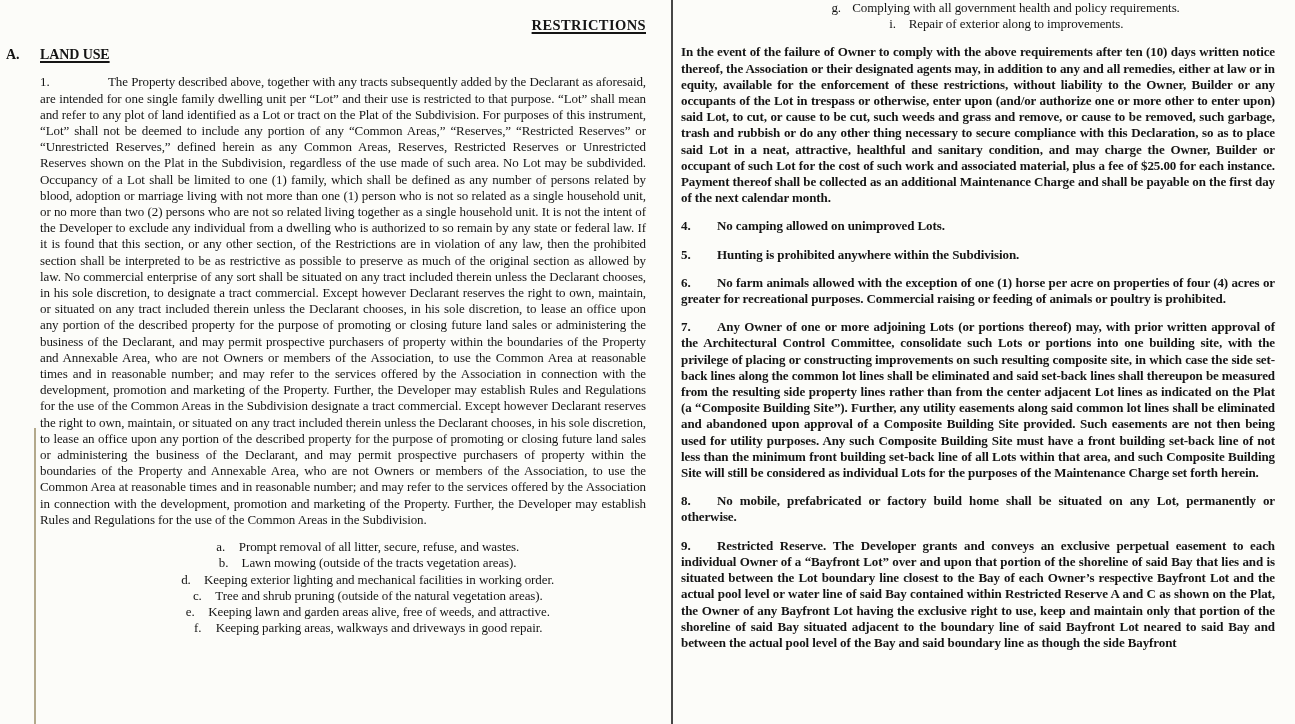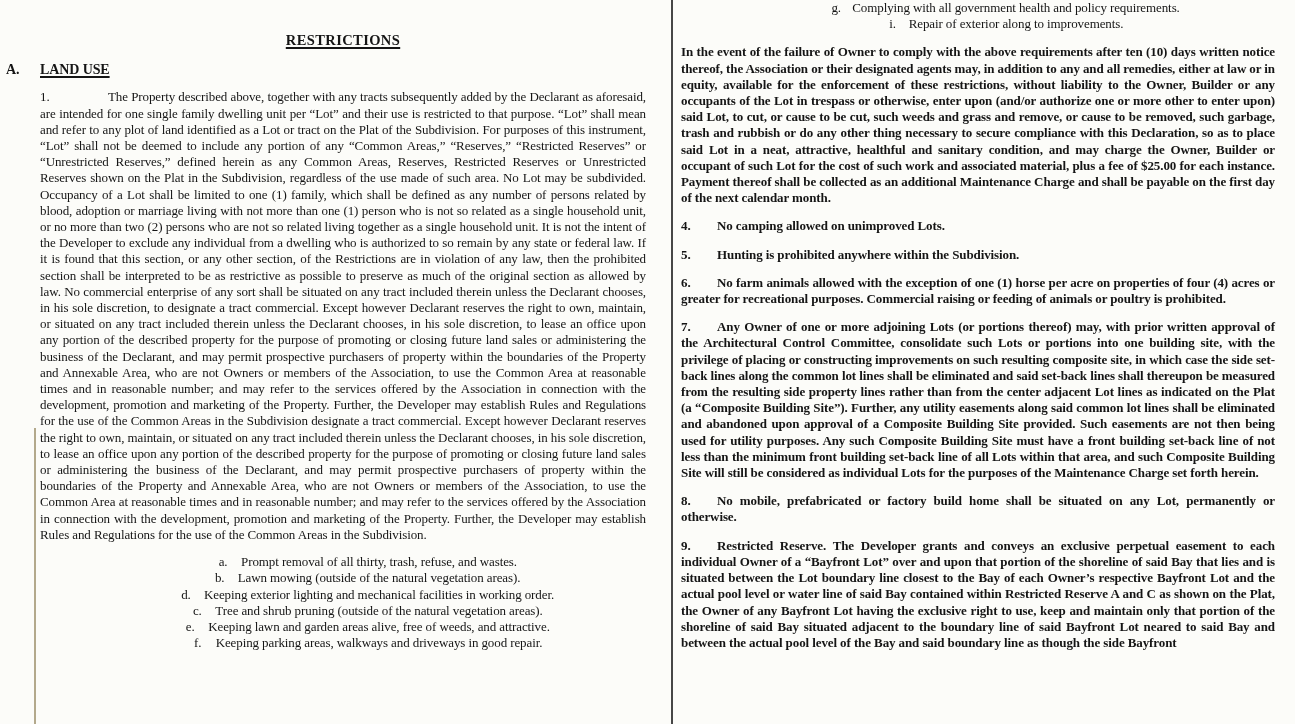--- a/index.html
+++ b/index.html
@@ -21,22 +21,22 @@
   }
   .col {
     position: absolute;
     top: 0;
     text-align: justify;
   }
   .col-left  { left: 40px;  width: 606px; }
   .col-right { left: 681px; width: 594px; }
 
   .doc-title {
-    margin-top: 32px;
-    text-align: center;
+    margin-top: 17px;
+    text-align: right;
     font-weight: bold;
     font-size: 14.5px;
     letter-spacing: 0.4px;
   }
   .underlined {
     text-decoration: underline;
     text-decoration-thickness: 1.5px;
     text-underline-offset: 2px;
   }
   .section-head {
@@ -105,22 +105,22 @@
 
     <div class="section-head">
       <span class="section-letter">A.</span>
       <span class="underlined">LAND USE</span>
     </div>
 
     <p class="para"><span class="pnum">1.</span><span>The Property described above, together with any tracts subsequently added by the Declarant as aforesaid, are intended for one single family dwelling unit per “Lot” and their use is restricted to that purpose. “Lot” shall mean and refer to any plot of land identified as a Lot or tract on the Plat of the Subdivision. For purposes of this instrument, “Lot” shall not be deemed to include any portion of any “Common Areas,” “Reserves,” “Restricted Reserves” or “Unrestricted Reserves,” defined herein as any Common Areas, Reserves, Restricted Reserves or Unrestricted Reserves shown on the Plat in the Subdivision, regardless of the use made of such area. No Lot may be subdivided. Occupancy of a Lot shall be limited to one (1) family, which shall be defined as any number of persons related by blood, adoption or marriage living with not more than one (1) person who is not so related as a single household unit, or no more than two (2) persons who are not so related living together as a single household unit. It is not the intent of the Developer to exclude any individual from a dwelling who is authorized to so remain by any state or federal law. If it is found that this section, or any other section, of the Restrictions are in violation of any law, then the prohibited section shall be interpreted to be as restrictive as possible to preserve as much of the original section as allowed by law. No commercial enterprise of any sort shall be situated on any tract included therein unless the Declarant chooses, in his sole discretion, to designate a tract commercial. Except however Declarant reserves the right to own, maintain, or situated on any tract included therein unless the Declarant chooses, in his sole discretion, to lease an office upon any portion of the described property for the purpose of promoting or closing future land sales or administering the business of the Declarant, and may permit prospective purchasers of property within the boundaries of the Property and Annexable Area, who are not Owners or members of the Association, to use the Common Area at reasonable times and in reasonable number; and may refer to the services offered by the Association in connection with the development, promotion and marketing of the Property. Further, the Developer may establish Rules and Regulations for the use of the Common Areas in the Subdivision designate a tract commercial. Except however Declarant reserves the right to own, maintain, or situated on any tract included therein unless the Declarant chooses, in his sole discretion, to lease an office upon any portion of the described property for the purpose of promoting or closing future land sales or administering the business of the Declarant, and may permit prospective purchasers of property within the boundaries of the Property and Annexable Area, who are not Owners or members of the Association, to use the Common Area at reasonable times and in reasonable number; and may refer to the services offered by the Association in connection with the development, promotion and marketing of the Property. Further, the Developer may establish Rules and Regulations for the use of the Common Areas in the Subdivision.</span></p>
 
 
     <div class="list">
-      <div class="list-item"><span class="li-letter">a.</span><span>Prompt removal of all thirty, trash, refuse, and wastes.</span></div>
-      <div class="list-item"><span class="li-letter">b.</span><span>Lawn mowing (outside of the natural vegetation areas).</span></div>
+      <div class="list-item"><span class="li-letter">a.</span><span>Prompt removal of all litter, secure, refuse, and wastes.</span></div>
+      <div class="list-item"><span class="li-letter">b.</span><span>Lawn mowing (outside of the tracts vegetation areas).</span></div>
       <div class="list-item"><span class="li-letter">d.</span><span>Keeping exterior lighting and mechanical facilities in working order.</span></div>
       <div class="list-item"><span class="li-letter">c.</span><span>Tree and shrub pruning (outside of the natural vegetation areas).</span></div>
       <div class="list-item"><span class="li-letter">e.</span><span>Keeping lawn and garden areas alive, free of weeds, and attractive.</span></div>
       <div class="list-item"><span class="li-letter">f.</span><span>Keeping parking areas, walkways and driveways in good repair.</span></div>
     </div>
   </div>
 
   <div class="col col-right">
 
     <div class="list" style="margin-top:0;">

